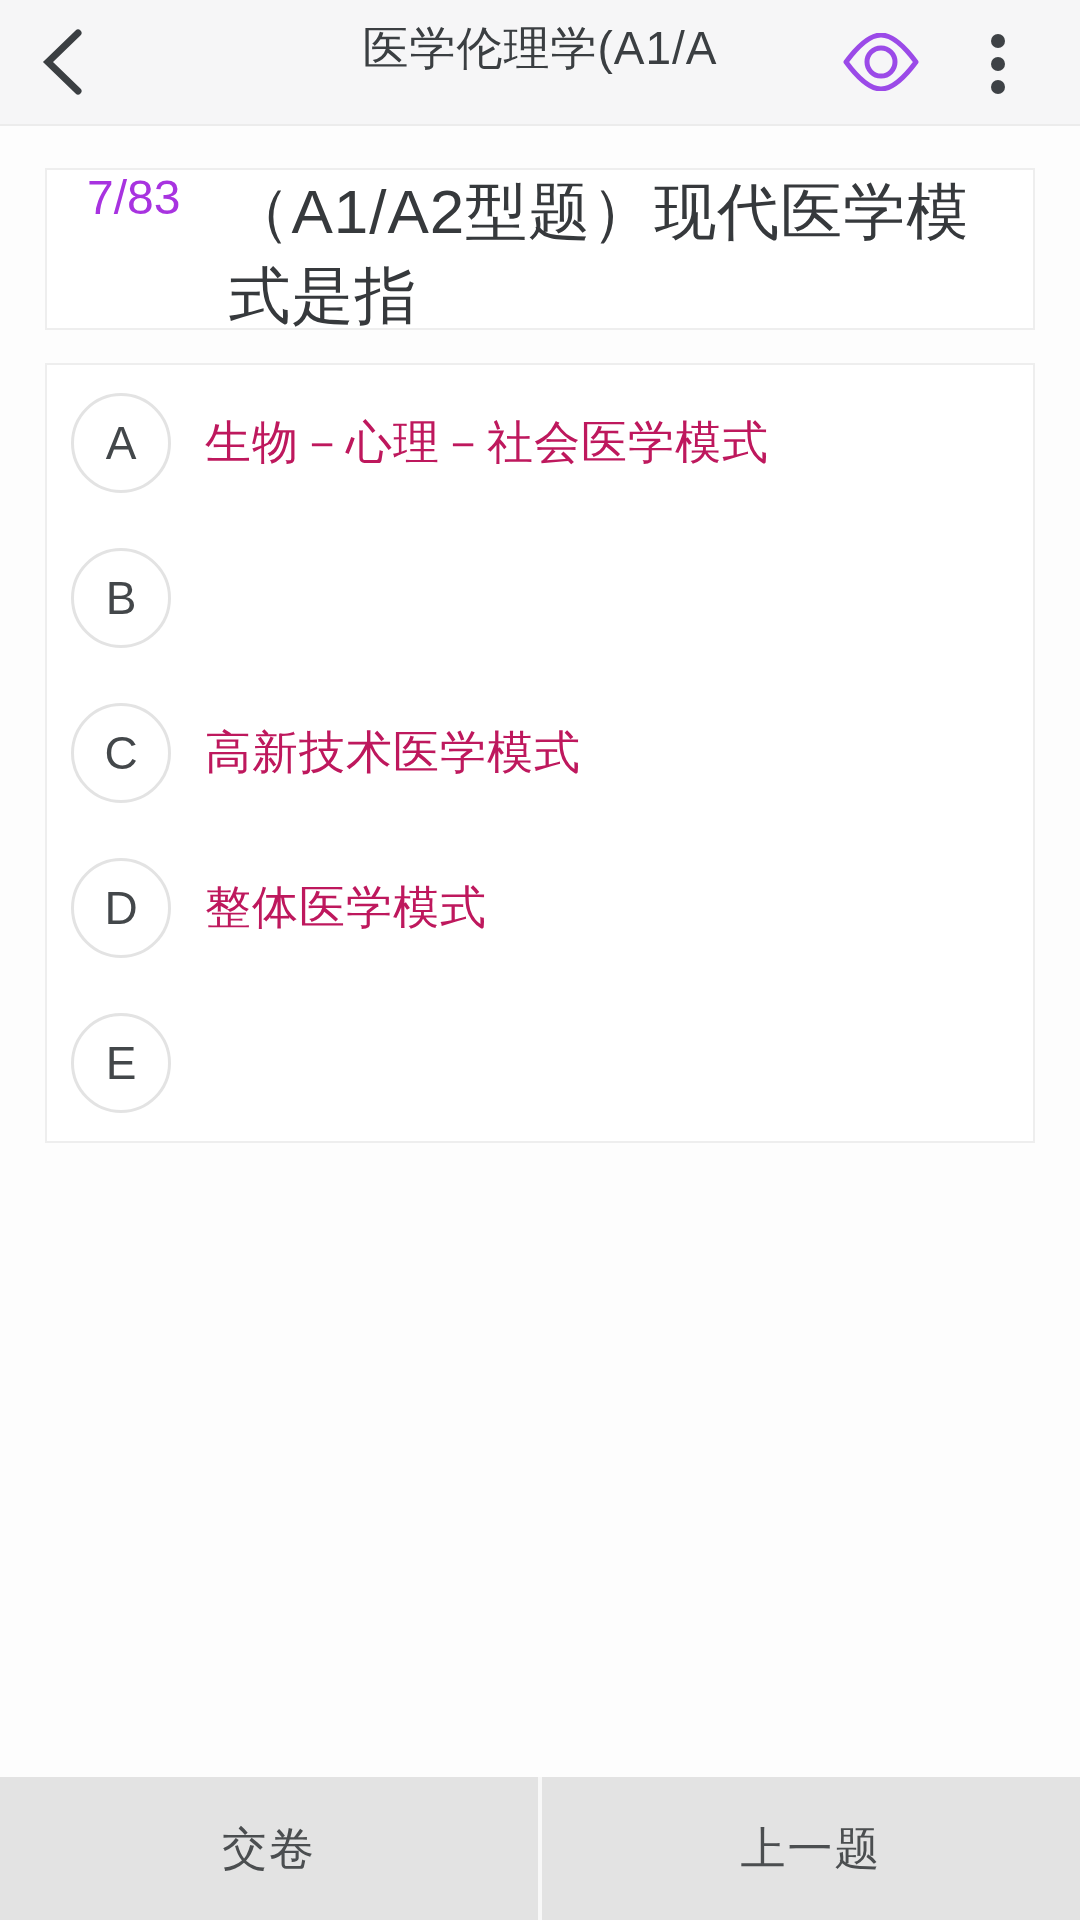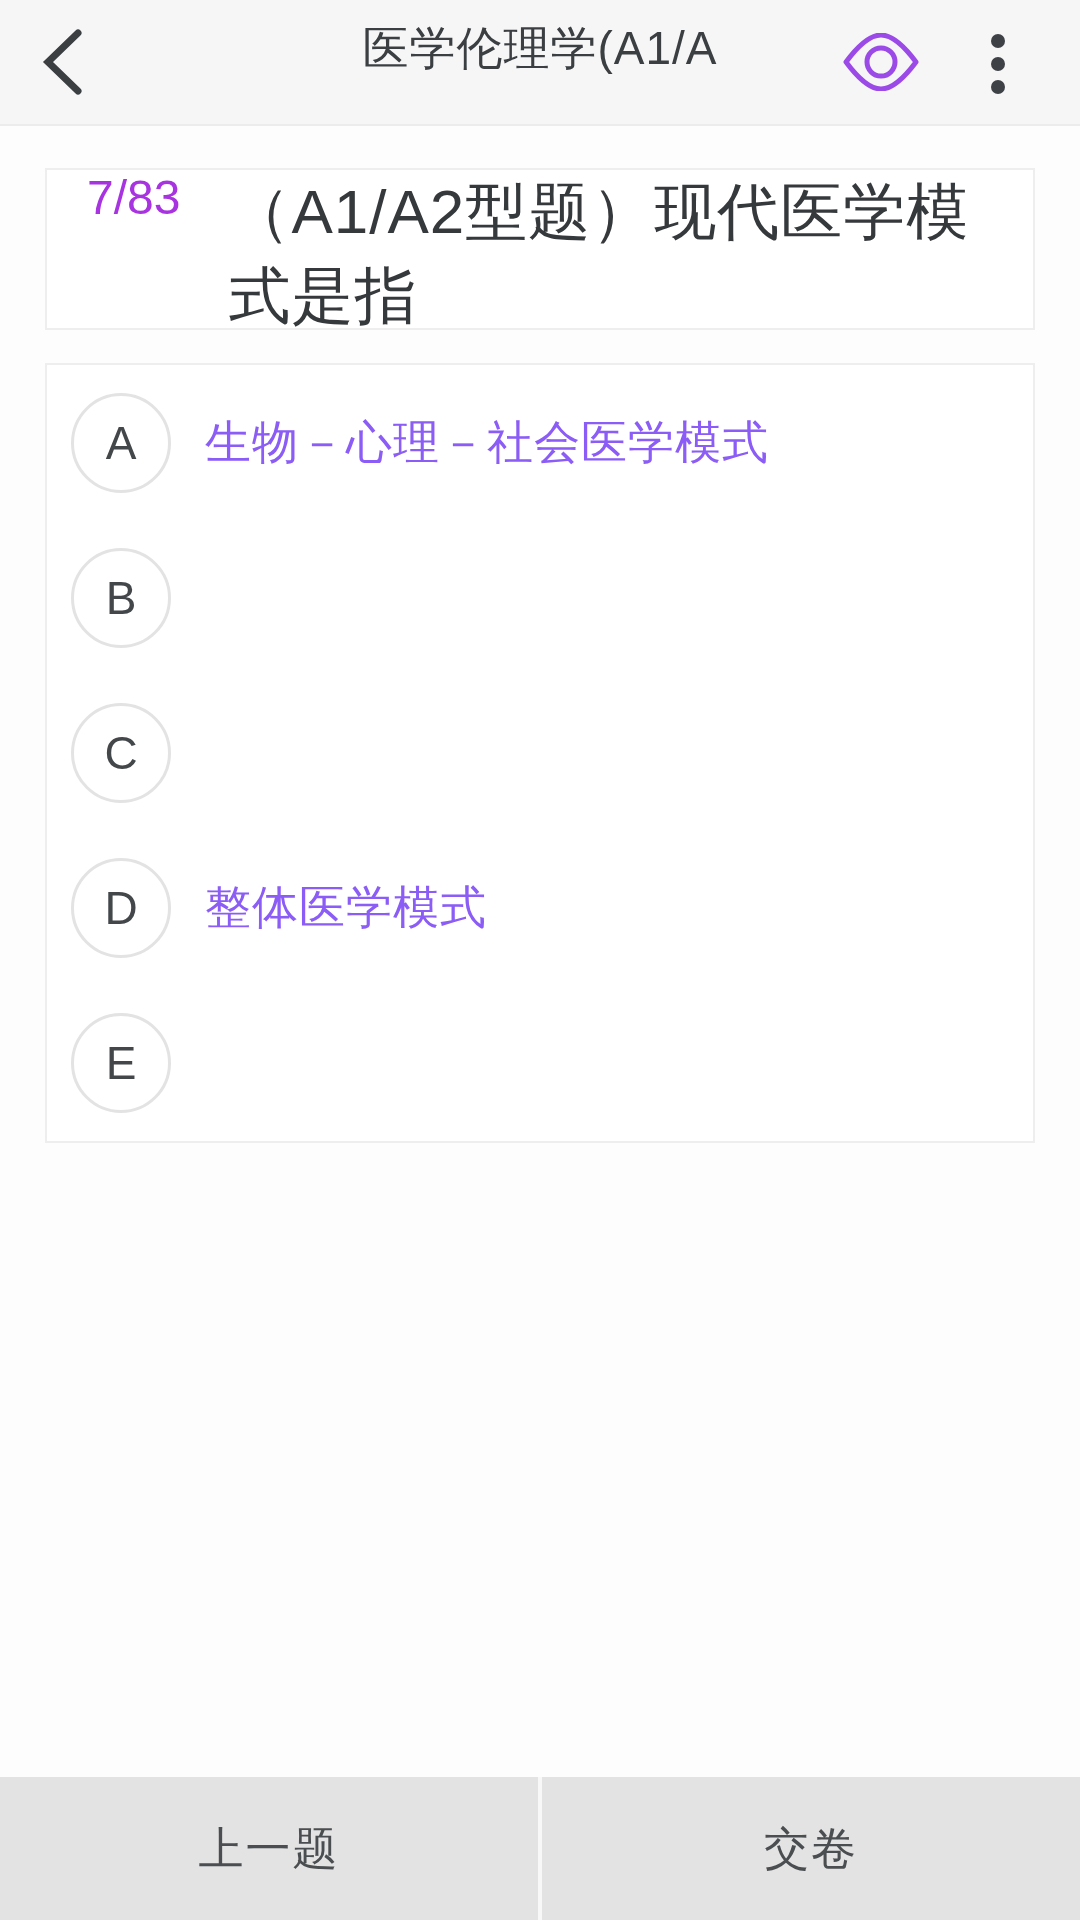--- a/index.html
+++ b/index.html
@@ -80,21 +80,21 @@
   .option-circle {
     width: 100px; height: 100px;
     border: 3px solid #e3e3e3; border-radius: 50%;
     background: #ffffff;
     display: flex; align-items: center; justify-content: center;
     font-size: 46px; color: #43474a;
     flex: 0 0 auto;
   }
   .option-text {
     margin-left: 34px;
-    font-size: 46px; color: #8b5cf6;
+    font-size: 46px; color: #be185d;
     letter-spacing: 1px;
   }
 
   
   .footer {
     position: absolute; left: 0; bottom: 0; width: 1080px; height: 143px;
     background: #f8f8f8;
     display: flex;
   }
   .footer-btn {
@@ -148,29 +148,30 @@
     <span class="option-circle">A</span>
     <span class="option-text">生物－心理－社会医学模式</span>
   </div>
 
   <div class="option-row">
     <span class="option-circle">B</span>
   </div>
 
   <div class="option-row">
     <span class="option-circle">C</span>
+    <span class="option-text">高新技术医学模式</span>
   </div>
 
   <div class="option-row">
     <span class="option-circle">D</span>
     <span class="option-text">整体医学模式</span>
   </div>
 
   <div class="option-row">
     <span class="option-circle">E</span>
   </div>
 
 </div>
 
 <div class="footer">
+  <div class="footer-btn">交卷</div>
   <div class="footer-btn">上一题</div>
-  <div class="footer-btn">交卷</div>
 </div>
 
 </body></html>

